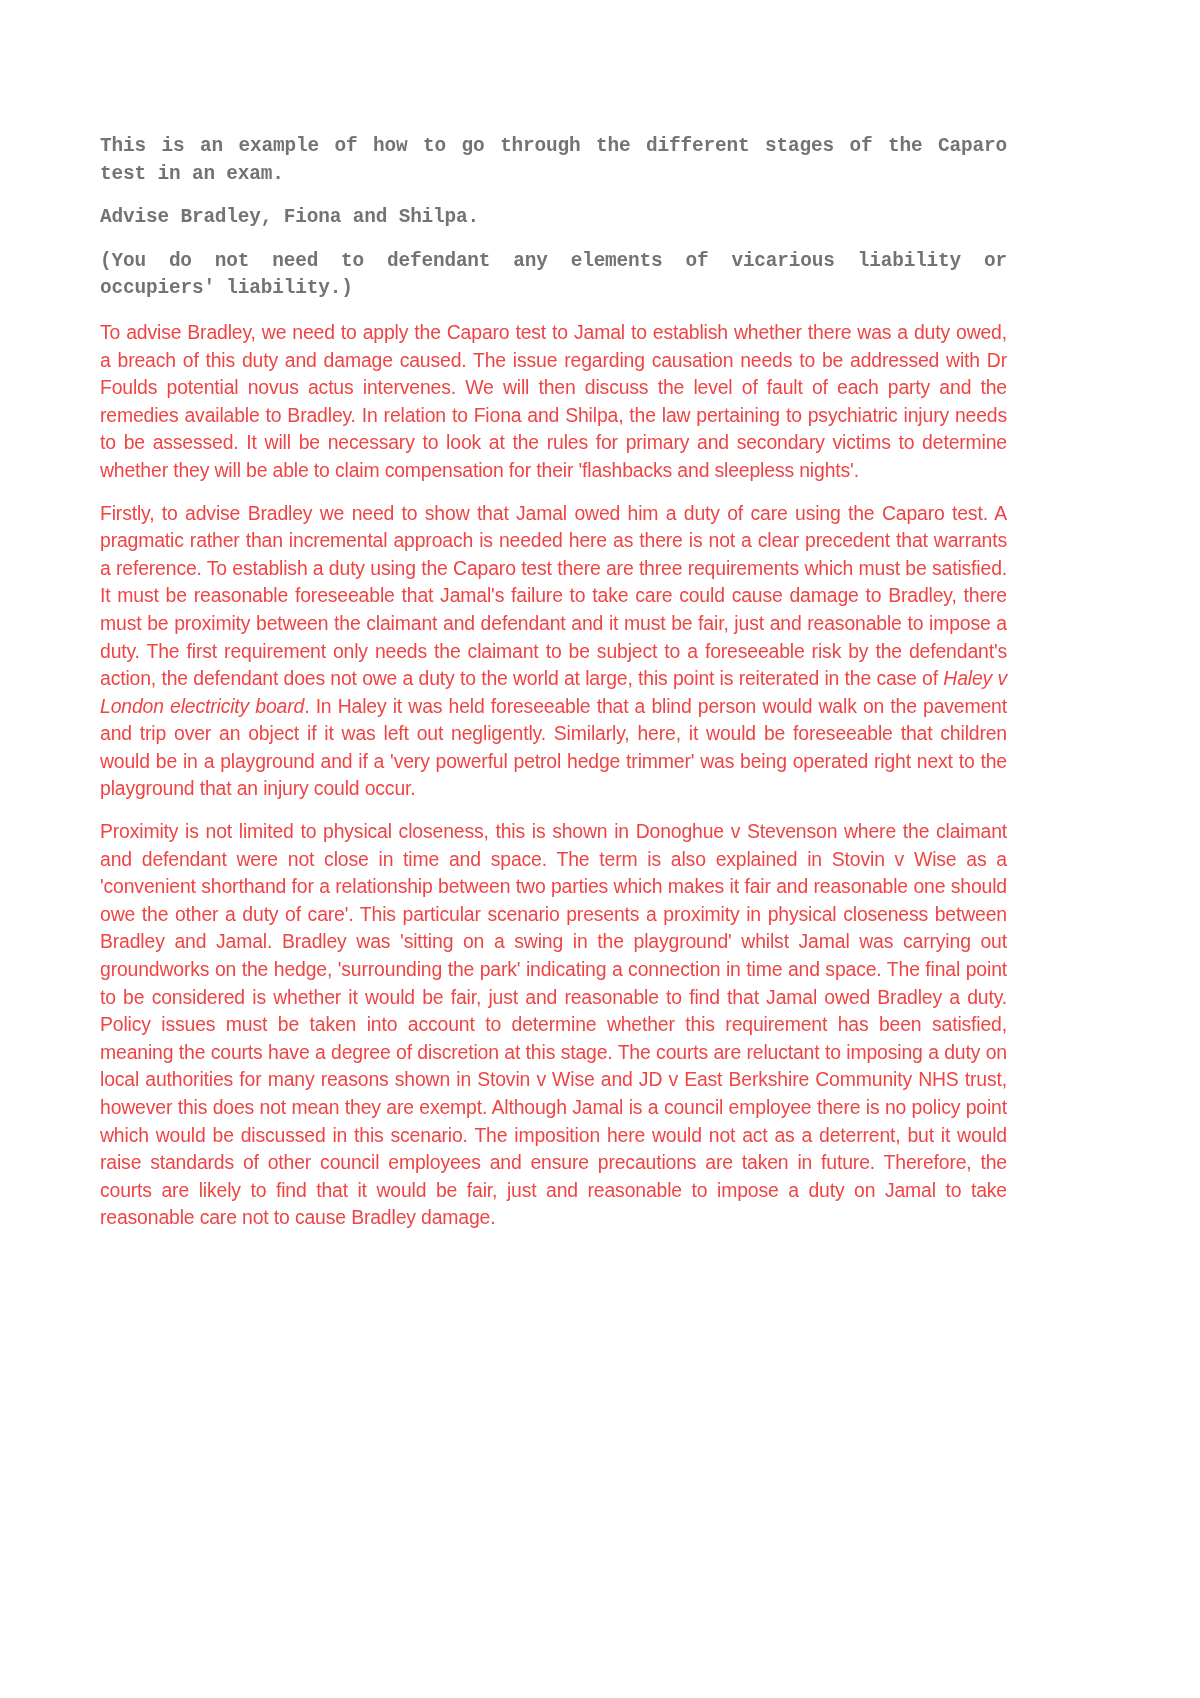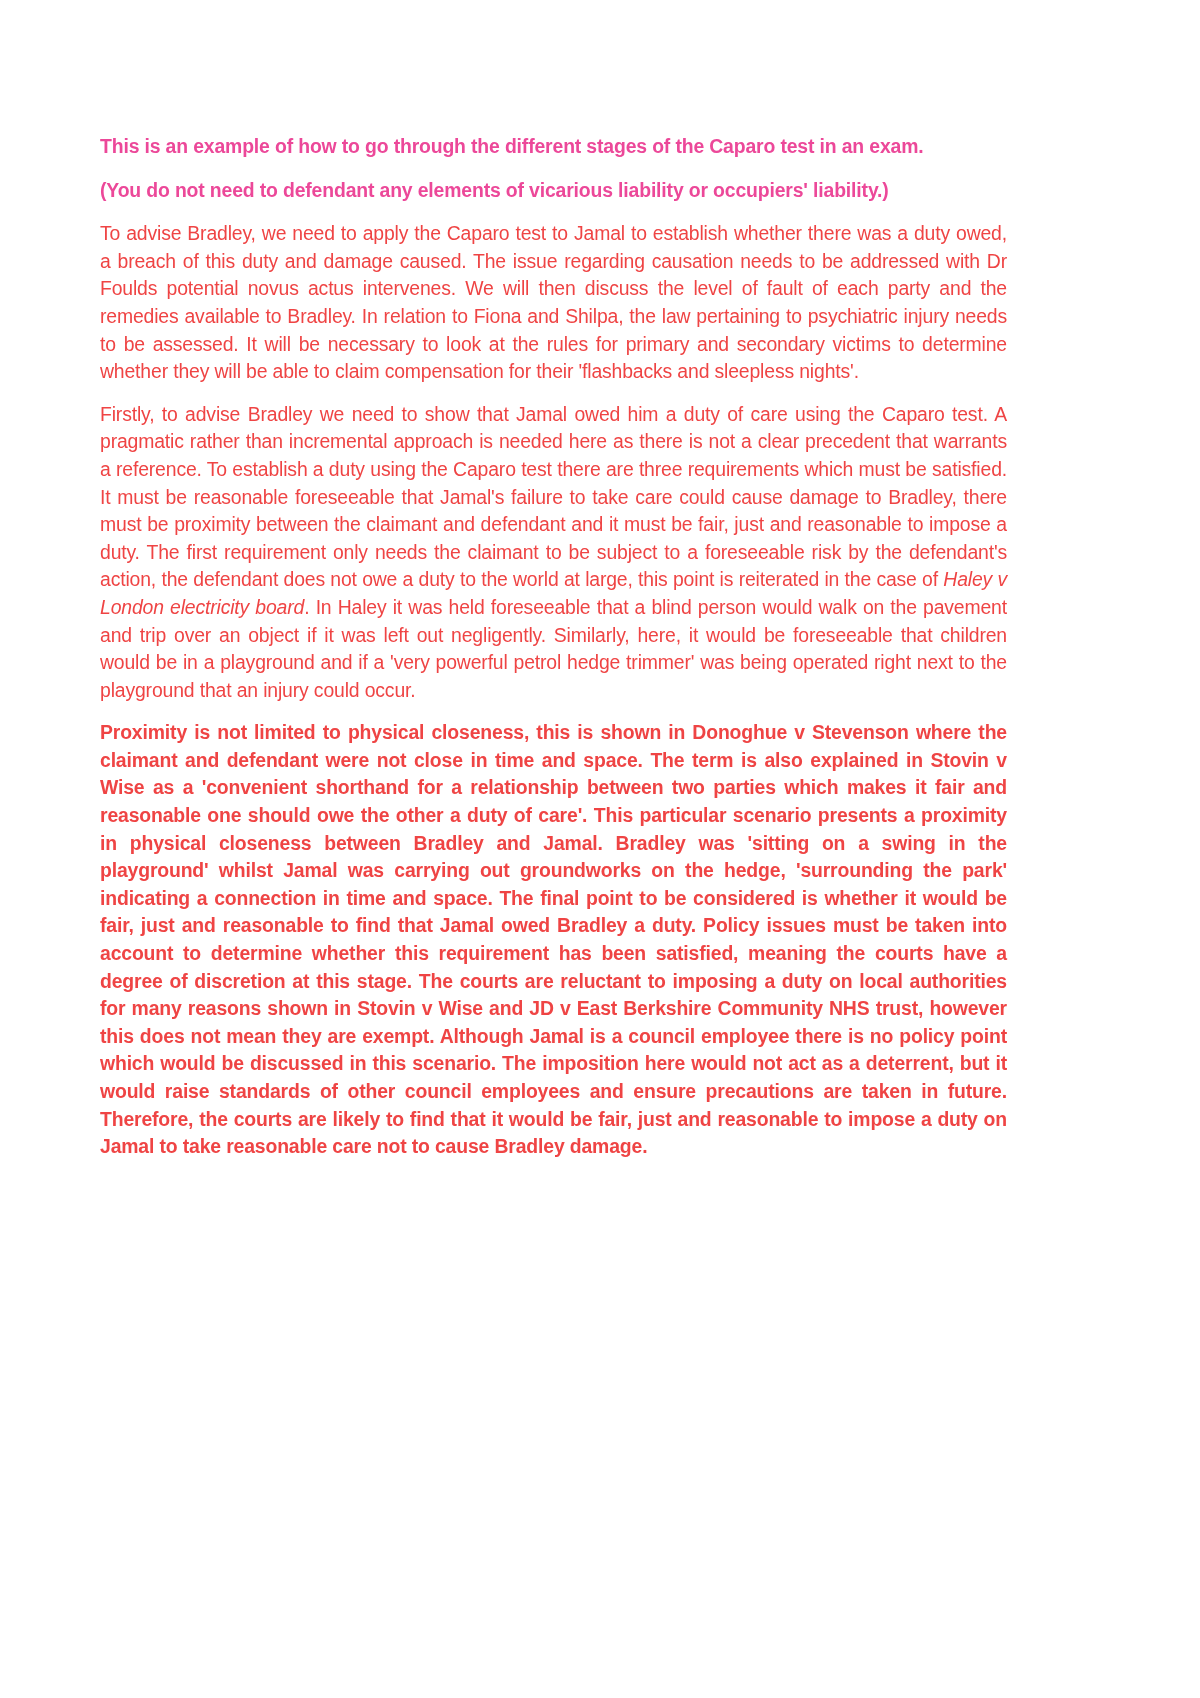--- a/index.html
+++ b/index.html
@@ -23,32 +23,34 @@
       font-size: 19.4px;
       line-height: 27.6px;
     }
     .page p {
       margin: 0 0 15px 0;
       text-align: justify;
       letter-spacing: -0.15px;
     }
     .page p.bold {
       font-weight: bold;
-      color: #ec4899;
+      color: #737373;
       margin-bottom: 16px;
+      font-family: Liberation Mono, monospace;
     }
     .page p.body {
       color: #ef4444;
       font-weight: normal;
     }
-    .page p.last { margin-bottom: 0; font-weight: bold; }
+    .page p.last { margin-bottom: 0; }
     .case-italic { font-style: italic; }
   </style>
 </head>
 <body>
 
 <div class="page">
   <p class="bold">This is an example of how to go through the different stages of the Caparo test in an exam.</p>
+  <p class="bold">Advise Bradley, Fiona and Shilpa.</p>
   <p class="bold">(You do not need to defendant any elements of vicarious liability or occupiers' liability.)</p>
   <p class="body">To advise Bradley, we need to apply the Caparo test to Jamal to establish whether there was a duty owed, a breach of this duty and damage caused. The issue regarding causation needs to be addressed with Dr Foulds potential novus actus intervenes. We will then discuss the level of fault of each party and the remedies available to Bradley. In relation to Fiona and Shilpa, the law pertaining to psychiatric injury needs to be assessed. It will be necessary to look at the rules for primary and secondary victims to determine whether they will be able to claim compensation for their 'flashbacks and sleepless nights'.</p>
   <p class="body"><span>Firstly, to advise Bradley we need to show that Jamal owed him a duty of care using the Caparo test. A pragmatic rather than incremental approach is needed here as there is not a clear precedent that warrants a reference. To establish a duty using the Caparo test there are three requirements which must be satisfied. It must be reasonable foreseeable that Jamal's failure to take care could cause damage to Bradley, there must be proximity between the claimant and defendant and it must be fair, just and reasonable to impose a duty. The first requirement only needs the claimant to be subject to a foreseeable risk by the defendant's action, the defendant does not owe a duty to the world at large, this point is reiterated in the case of </span><span class="case-italic">Haley v London electricity board</span><span>. In Haley it was held foreseeable that a blind person would walk on the pavement and trip over an object if it was left out negligently. Similarly, here, it would be foreseeable that children would be in a playground and if a 'very powerful petrol hedge trimmer' was being operated right next to the playground that an injury could occur.</span></p>
   <p class="body last">Proximity is not limited to physical closeness, this is shown in Donoghue v Stevenson where the claimant and defendant were not close in time and space. The term is also explained in Stovin v Wise as a 'convenient shorthand for a relationship between two parties which makes it fair and reasonable one should owe the other a duty of care'. This particular scenario presents a proximity in physical closeness between Bradley and Jamal. Bradley was 'sitting on a swing in the playground' whilst Jamal was carrying out groundworks on the hedge, 'surrounding the park' indicating a connection in time and space. The final point to be considered is whether it would be fair, just and reasonable to find that Jamal owed Bradley a duty. Policy issues must be taken into account to determine whether this requirement has been satisfied, meaning the courts have a degree of discretion at this stage. The courts are reluctant to imposing a duty on local authorities for many reasons shown in Stovin v Wise and JD v East Berkshire Community NHS trust, however this does not mean they are exempt. Although Jamal is a council employee there is no policy point which would be discussed in this scenario. The imposition here would not act as a deterrent, but it would raise standards of other council employees and ensure precautions are taken in future. Therefore, the courts are likely to find that it would be fair, just and reasonable to impose a duty on Jamal to take reasonable care not to cause Bradley damage.</p>
 </div>
 
 </body></html>

